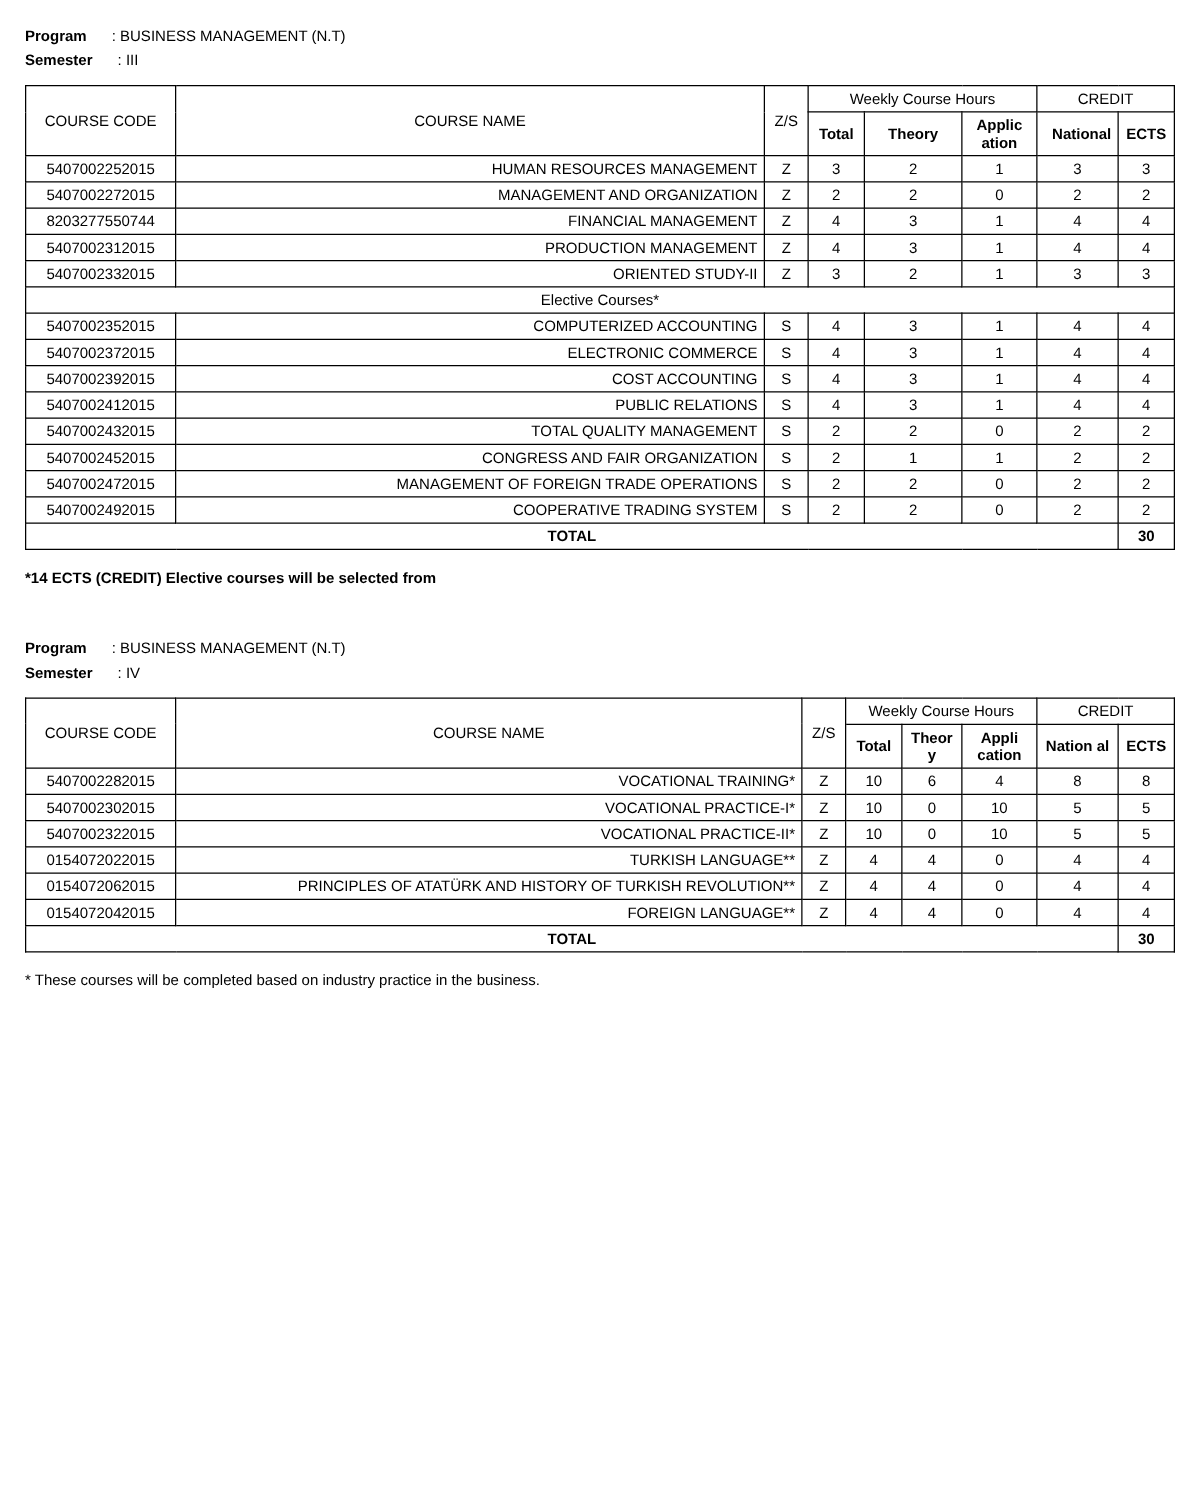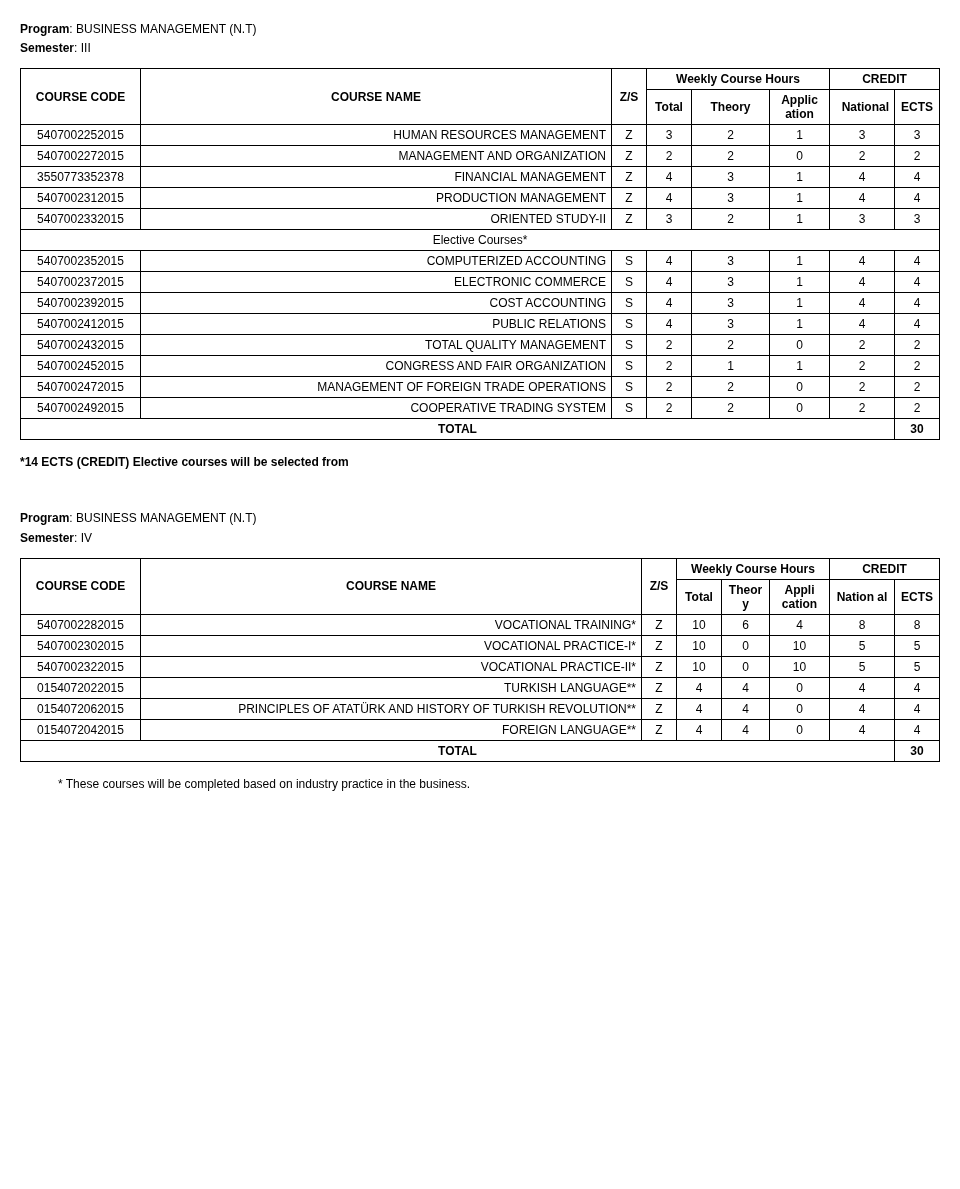--- a/index.html
+++ b/index.html
@@ -9,53 +9,53 @@
       background: white;
       color: black;
       padding: 20px;
       width: 960px;
     }
     .program-header {
       margin-bottom: 10px;
     }
     .program-header .row {
       display: flex;
+      gap: 20px;
       line-height: 1.6;
       text-align: center;
     }
     table {
       width: 100%;
       border-collapse: collapse;
       margin-bottom: 15px;
     }
     th, td {
       border: 1px solid black;
       padding: 3px 5px;
       text-align: center;
       vertical-align: middle;
     }
     td.course-name {
       text-align: right;
     }
     .header-row-1 th {
-      font-weight: bold;
+      font-weight: normal;
     }
     .total-row td {
       font-weight: bold;
     }
     .footnote {
       font-weight: bold;
     }
     .section-gap {
       height: 40px;
     }
     .footnotes-bottom {
       margin-top: 10px;
       font-size: 12px;
-      margin-left: 38px;
     }
     .footnotes-bottom p {
       margin: 2px 0;
     }
   </style>
 </head>
 <body>
 
 <div class="program-header">
   <div class="row">
@@ -100,21 +100,21 @@
     <td>5407002272015</td>
     <td class="course-name">MANAGEMENT AND ORGANIZATION</td>
     <td>Z</td>
     <td>2</td>
     <td>2</td>
     <td>0</td>
     <td>2</td>
     <td>2</td>
   </tr>
       <tr>
-    <td>3550773352378</td>
+    <td>8203277550744</td>
     <td class="course-name">FINANCIAL MANAGEMENT</td>
     <td>Z</td>
     <td>4</td>
     <td>3</td>
     <td>1</td>
     <td>4</td>
     <td>4</td>
   </tr>
       <tr>
     <td>5407002312015</td>

